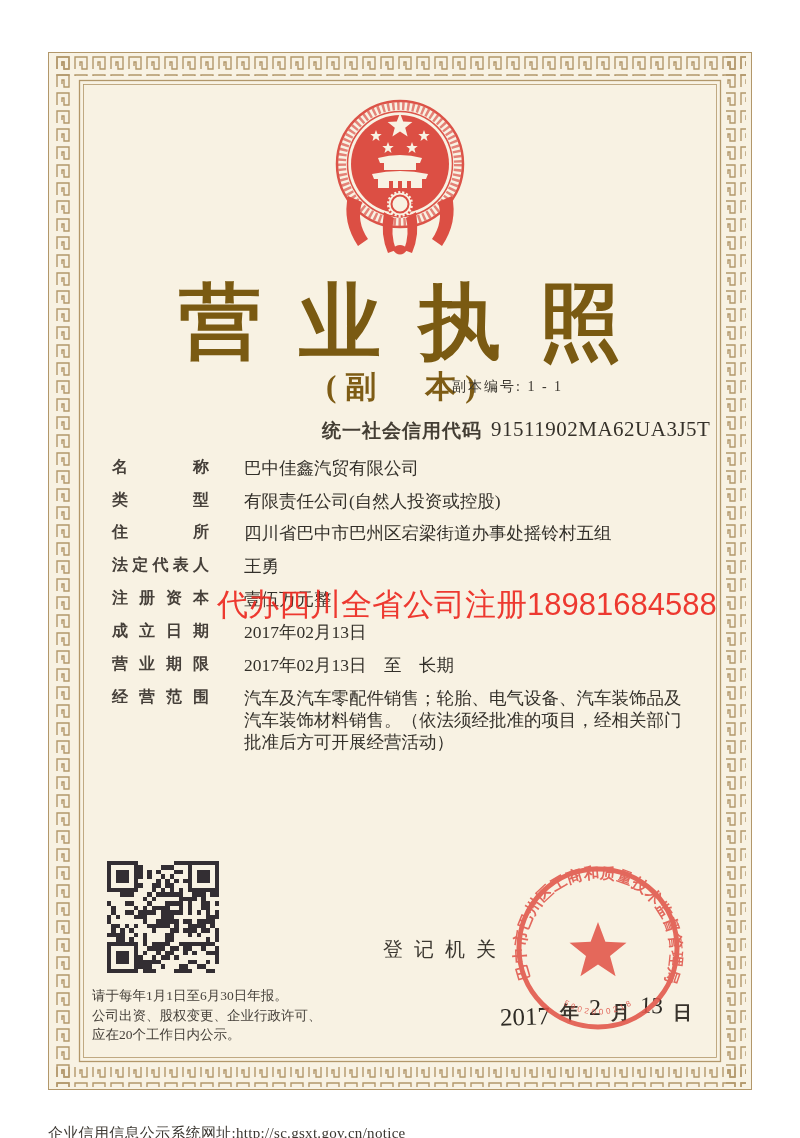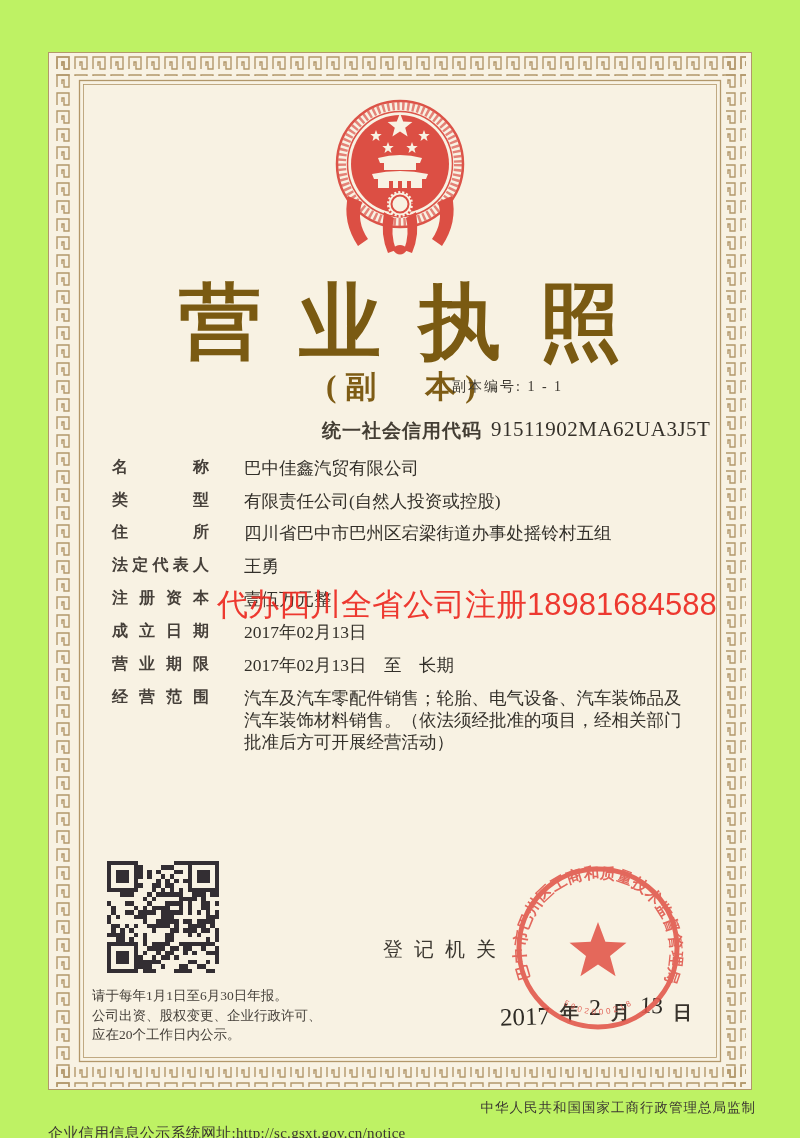--- a/index.html
+++ b/index.html
@@ -1,16 +1,16 @@
 <!DOCTYPE html>
 <html><head>
 <meta charset="utf-8">
 <style>
   html,body{margin:0;padding:0;background:#e9e7e2;}
-  .page{position:relative;width:800px;height:1138px;background:#bef264;overflow:hidden;
+  .page{position:relative;width:800px;height:1138px;background:#ffffff;overflow:hidden;
         font-family:"Liberation Serif",serif;color:#35312a;}
   .abs{position:absolute;}
   
   .doc-title{left:0;right:0;top:268px;text-align:center;font-family:"Liberation Sans",sans-serif;
              font-weight:bold;font-size:82px;letter-spacing:38px;text-indent:38px;color:#7a5a12;}
   .copy-label{left:326px;top:366px;font-size:31px;font-weight:bold;letter-spacing:9px;color:#7e5c15;
               font-family:"Liberation Serif",serif;}
   .copy-number{left:452px;top:378px;font-size:14px;letter-spacing:2px;color:#3a362f;}
   .cc-label{left:322px;top:418px;font-family:"Liberation Sans",sans-serif;font-weight:bold;
             font-size:19px;letter-spacing:1px;color:#443e34;}
@@ -466,14 +466,13 @@
     <polygon fill="#e25549" points="88.0,62.0 95.4,81.8 116.5,82.7 100.0,95.9 105.6,116.3 88.0,104.6 70.4,116.3 76.0,95.9 59.5,82.7 80.6,81.8"></polygon>
     <text font-size="15.5" fill="#e0564b" font-weight="bold" font-family="'Liberation Sans',sans-serif">
       <textPath href="#sealArc" startOffset="2" textLength="288">巴中市巴州区工商和质量技术监督管理局</textPath>
     </text>
     <text font-size="8" fill="#e0564b" font-family="'Liberation Sans',sans-serif">
       <textPath href="#serialArc" startOffset="4" textLength="72">5902000218</textPath>
     </text>
   </svg>
 
   <div class="abs footer-left">企业信用信息公示系统网址:http://sc.gsxt.gov.cn/notice</div>
-  <div class="abs footer-right">中华人民共和国国家工商行政管理总局监制</div>
 </div>
 
 </body></html>

